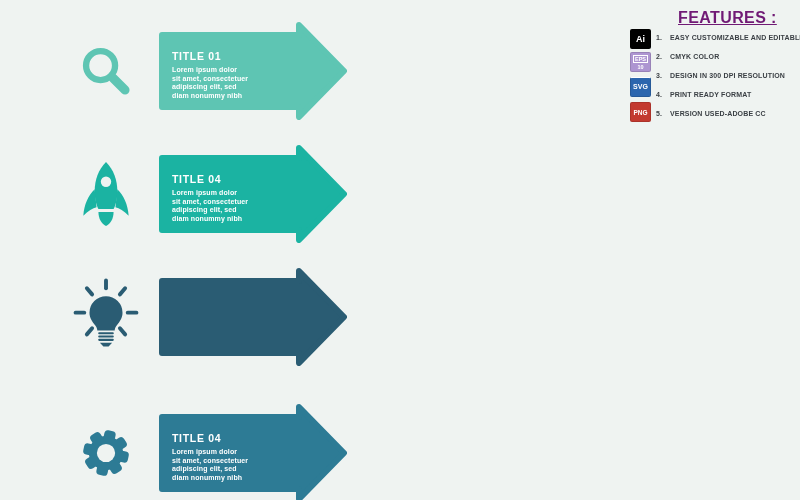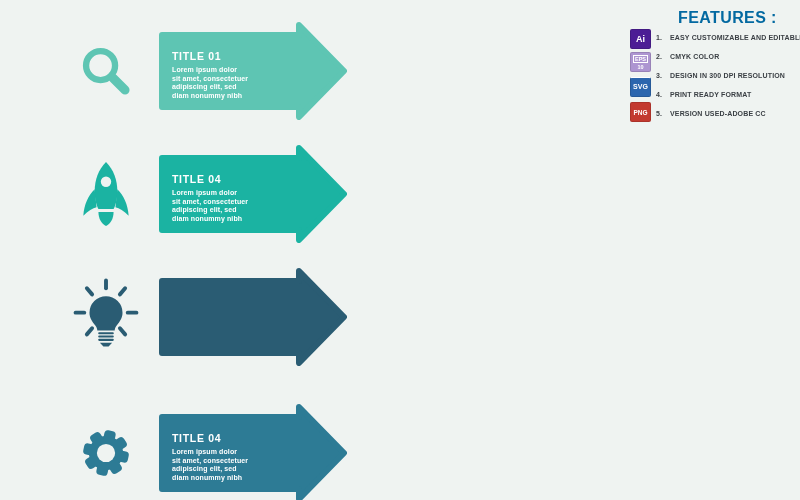--- a/index.html
+++ b/index.html
@@ -25,21 +25,21 @@
   .arrow-desc{
     margin-top:4px;font-size:7px;font-weight:bold;line-height:8.6px;
     letter-spacing:0.1px;
   }
   .arrow-desc span{display:block;}
 
   
   .features{position:absolute;left:628px;top:8px;width:172px;height:120px;}
   .features-heading{
     margin:0;padding-left:50px;font-size:16px;font-weight:bold;
-    color:#0369a1;letter-spacing:0.4px;line-height:20px;white-space:nowrap;
+    color:#701a75;letter-spacing:0.4px;line-height:20px;white-space:nowrap;text-decoration:underline;
   }
   .badge{
     position:absolute;left:2px;width:21px;height:20px;border-radius:2px;
     display:flex;flex-direction:column;align-items:center;justify-content:center;
     color:#ffffff;border:1px solid rgba(0,0,0,0.12);box-sizing:border-box;
   }
   .badge-ai .badge-label{font-size:9px;font-weight:bold;line-height:9px;}
   .badge-eps .badge-label{
     font-size:5.5px;font-weight:bold;line-height:6px;
     border:1px solid #ffffff;padding:0 1px;
@@ -153,21 +153,21 @@
         <span>sit amet, consectetuer</span>
         <span>adipiscing elit, sed</span>
         <span>diam nonummy nibh</span>
       </div>
     </div>
   </div>
 
   <div class="features">
     <h1 class="features-heading">FEATURES :</h1>
 
-    <div class="badge badge-ai" style="top: 21px; background: #4c1d95;">
+    <div class="badge badge-ai" style="top: 21px; background: #000000;">
       <span class="badge-label">Ai</span>
     </div>
     <div class="badge badge-eps" style="top: 44px; background: rgb(173, 149, 209);">
       <span class="badge-label">EPS</span>
       <span class="badge-sub">10</span>
     </div>
     <div class="badge badge-svg" style="top: 69px; background: rgb(44, 102, 174);">
       <span class="badge-label">SVG</span>
     </div>
     <div class="badge badge-png" style="top: 94px; background: rgb(195, 58, 48);">

